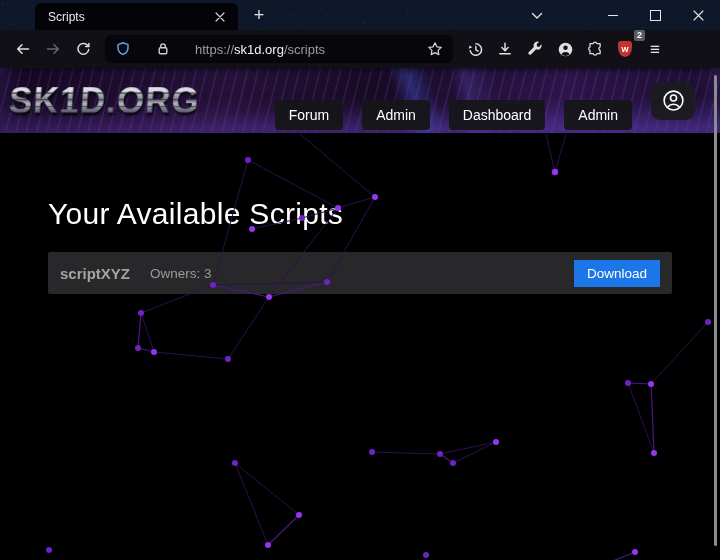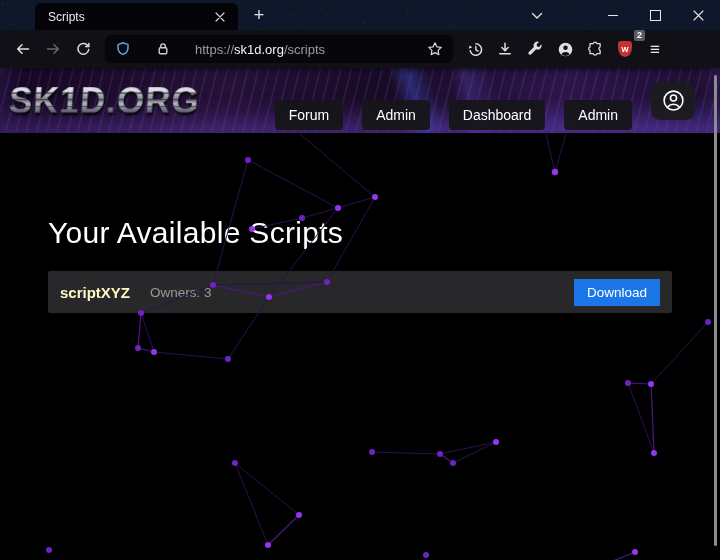--- a/index.html
+++ b/index.html
@@ -56,25 +56,25 @@
     background-image:
       repeating-linear-gradient(180deg, rgba(0,0,0,0) 0 5px, rgba(8,8,12,.5) 5px 6.5px),
       linear-gradient(180deg,#fbfbfd 0%,#cfd2da 30%,#6d6e78 48%,#b2b6c2 56%,#4e4e5a 80%,#9298a4 100%);
     -webkit-background-clip:text;background-clip:text;color:transparent;
     filter:drop-shadow(1px 2px 1px rgba(0,0,0,.85));}
   .site-nav{margin-left:auto;display:flex;align-items:center;gap:19px;}
   .nav-btn{background:rgba(21,21,24,.94);color:#fff;font-size:14px;padding:7px 14px;border-radius:4px;
     border:none;font-family:"Liberation Sans",sans-serif;white-space:nowrap;margin-top:28px;}
   .profile-btn{width:44px;height:38px;border-radius:9px;background:rgba(27,27,31,.96);
     display:flex;align-items:center;justify-content:center;border:none;}
-  .main{position:relative;z-index:2;padding:83px 48px 0;}
+  .main{position:relative;z-index:2;padding:64px 48px 0;}
   .page-heading{margin:0;font-size:30px;font-weight:300;color:#fff;letter-spacing:.3px;}
   .script-row{margin-top:21px;height:42px;background:#28282b;border-radius:2px;
     display:flex;align-items:center;padding:0 12px;box-sizing:border-box;}
-  .script-name{font-size:15px;font-weight:700;color:#fef9c3;}
+  .script-name{font-size:15px;font-weight:700;color:#a3a3a3;}
   .script-owners{font-size:13.5px;color:#9a9a9a;margin-left:20px;}
   .download-btn{margin-left:auto;background:var(--download-blue,#1b76e8);color:#fff;font-size:13.5px;
     padding:6px 13px;border-radius:0;border:none;font-family:"Liberation Sans",sans-serif;}
   
   .constellation{position:absolute;top:68px;left:0;z-index:3;pointer-events:none;}
   .pl{stroke:var(--particle-line,#2c1052);stroke-width:1;}
   .plb{stroke:var(--particle-line-bright,#471a82);stroke-width:1.2;}
   .pd{fill:var(--particle-dot,#6e23c4);}
   .pdb{fill:var(--particle-dot-bright,#9535f0);}
   .scrollbar-thumb{position:absolute;right:3px;top:75px;width:3px;height:471px;background:#8a8a90;border-radius:2px;z-index:6;}

